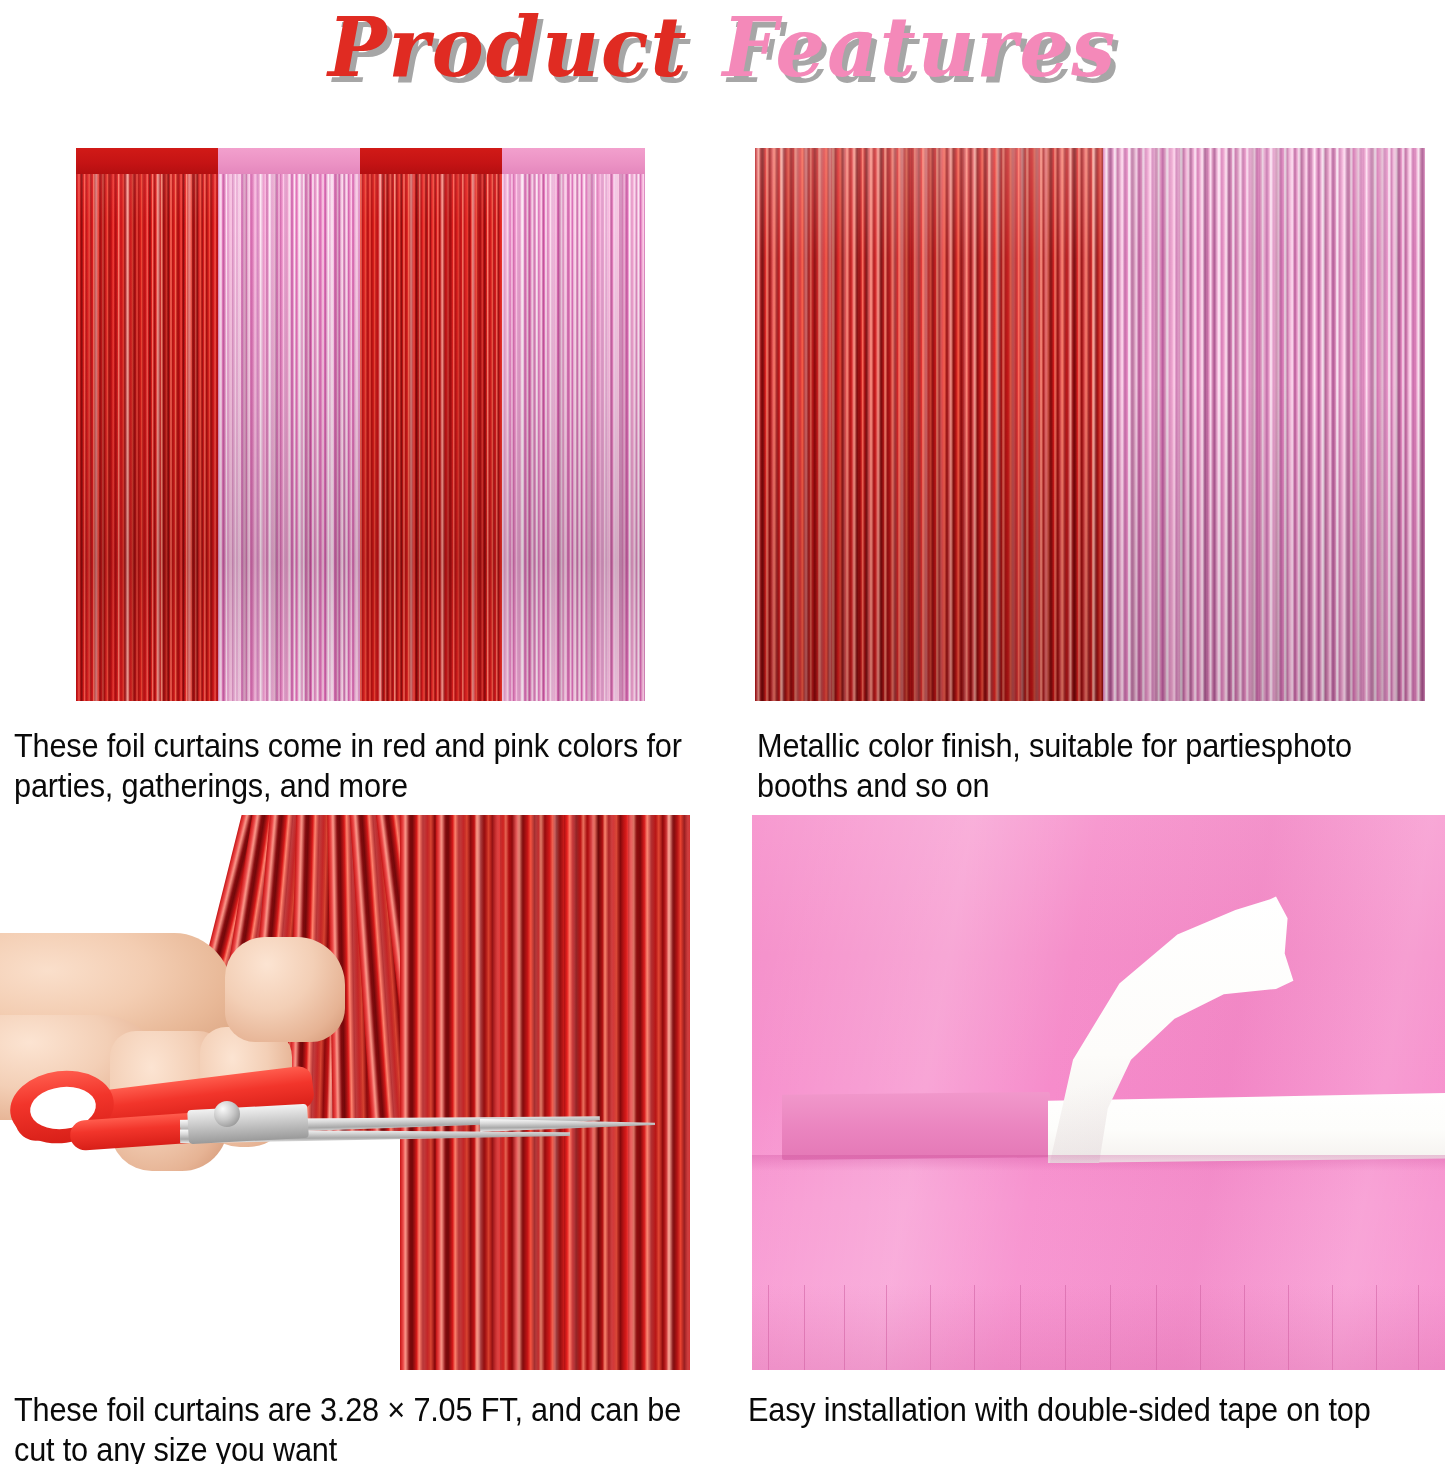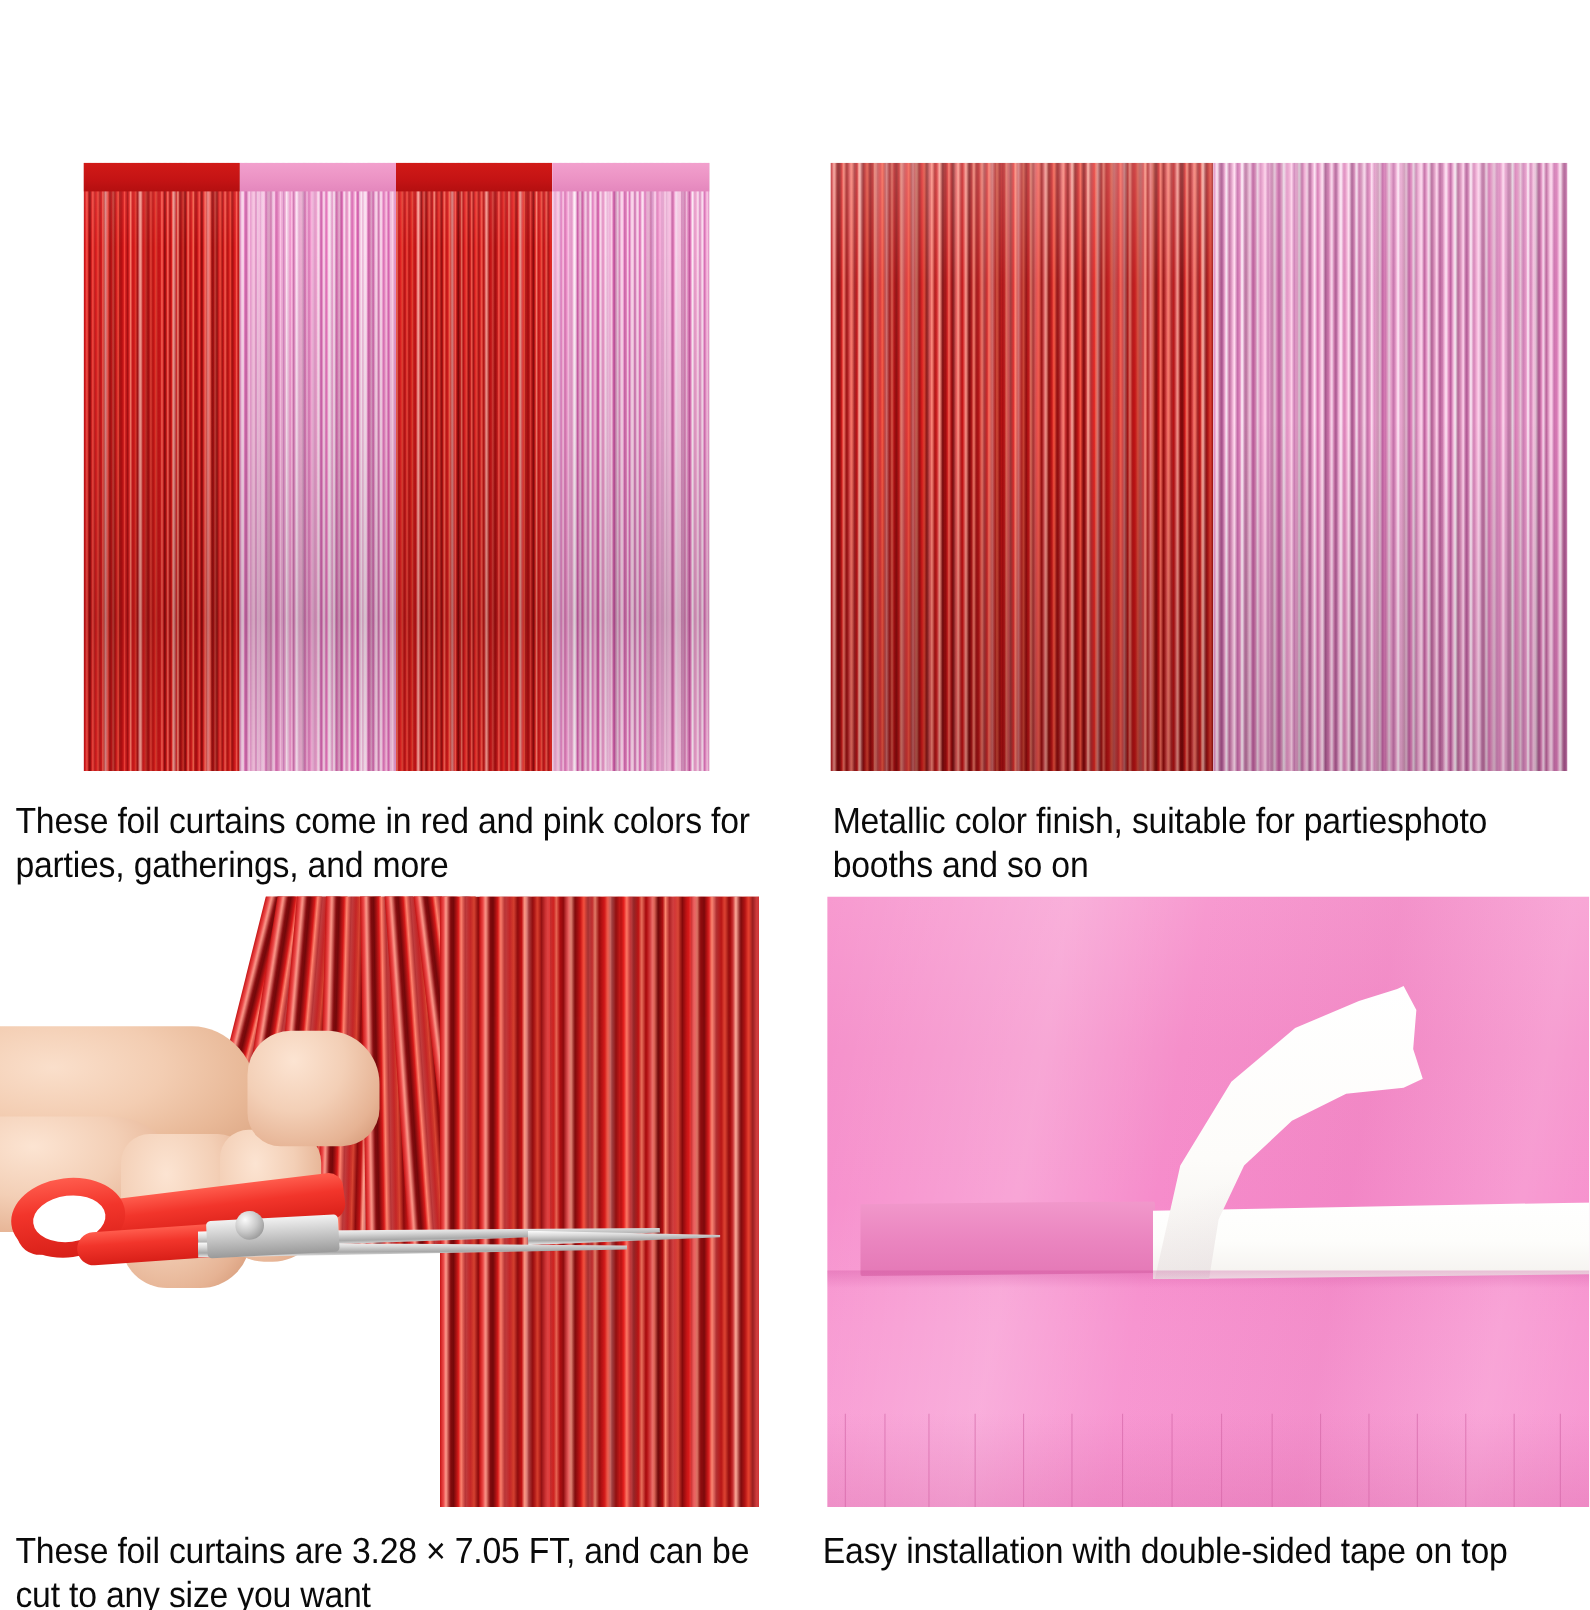--- a/index.html
+++ b/index.html
@@ -279,20 +279,23 @@
   .cut-line {
     position:absolute; top:0; bottom:0; width:1px;
     background: rgba(205,95,160,0.55);
   }
 </style>
 </head>
 <body>
 
 <div class="page">
 
+  <div class="title-wrap">
+    <div class="title"><span class="w1">Product</span><span class="w2">Features</span></div>
+  </div>
 
   <div class="panel" id="panel-1">
 
     <div class="strip" style="left:0px;width:142px;">
       <div class="fringe">
         <div class="base red-base" style="position:absolute;inset:0;"></div>
         <div class="strands red-overlay"></div>
         <div class="strands red-overlay2"></div>
         <div class="strands vert-shade"></div>
       </div>

